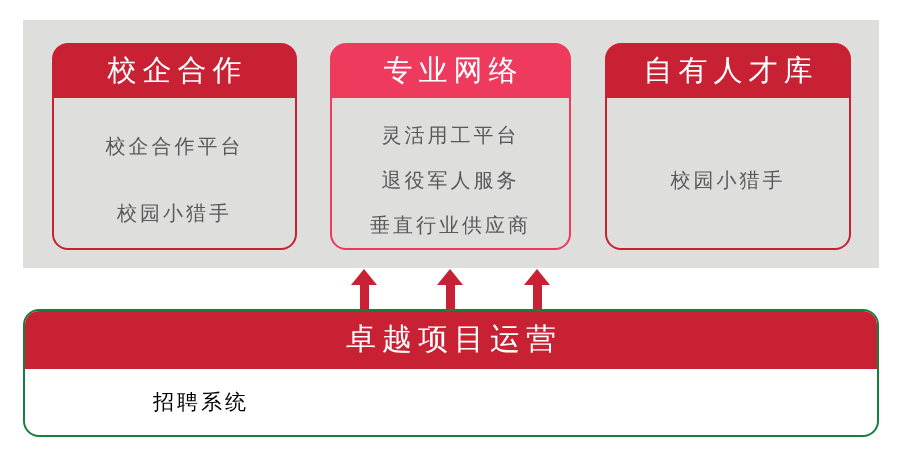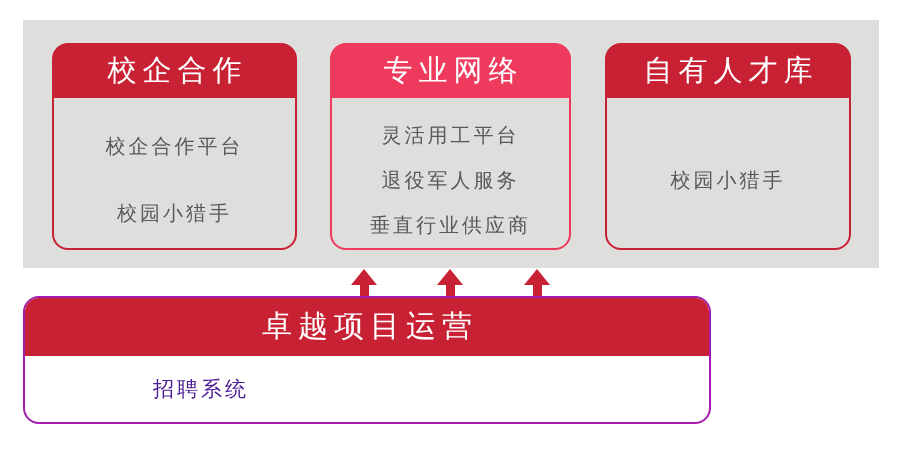--- a/index.html
+++ b/index.html
@@ -81,24 +81,24 @@
     top: 15px; left: 8.5px;
     width: 9px; height: 30px;
     background: #C92134;
   }
   .arrow-1 { left: 351px; }
   .arrow-2 { left: 437px; }
   .arrow-3 { left: 524px; }
   
   .bottom-panel {
     position: absolute;
-    left: 23px; top: 296px;
-    width: 688px; height: 128px;
+    left: 23px; top: 309px;
+    width: 856px; height: 128px;
     box-sizing: border-box;
-    border: 2px solid #a21caf;
+    border: 2px solid #15803d;
     border-radius: 16px;
     overflow: hidden;
     background: #ffffff;
   }
   .bottom-header {
     height: 59px;
     margin: -1px -1px 0 -1px;
     background: #C92134;
     color: #ffffff;
     font-size: 30px;
@@ -110,21 +110,21 @@
     box-sizing: border-box;
   }
   .bottom-body {
     height: 65px;
     display: flex;
     align-items: center;
     justify-content: space-between;
     padding: 0 118px 0 128px;
   }
   .bottom-item {
-    color: #4c1d95;
+    color: #000000;
     font-size: 21px;
     letter-spacing: 3px;
     white-space: nowrap;
   }
 </style>
 </head>
 <body>
 
 <div class="canvas">
 

